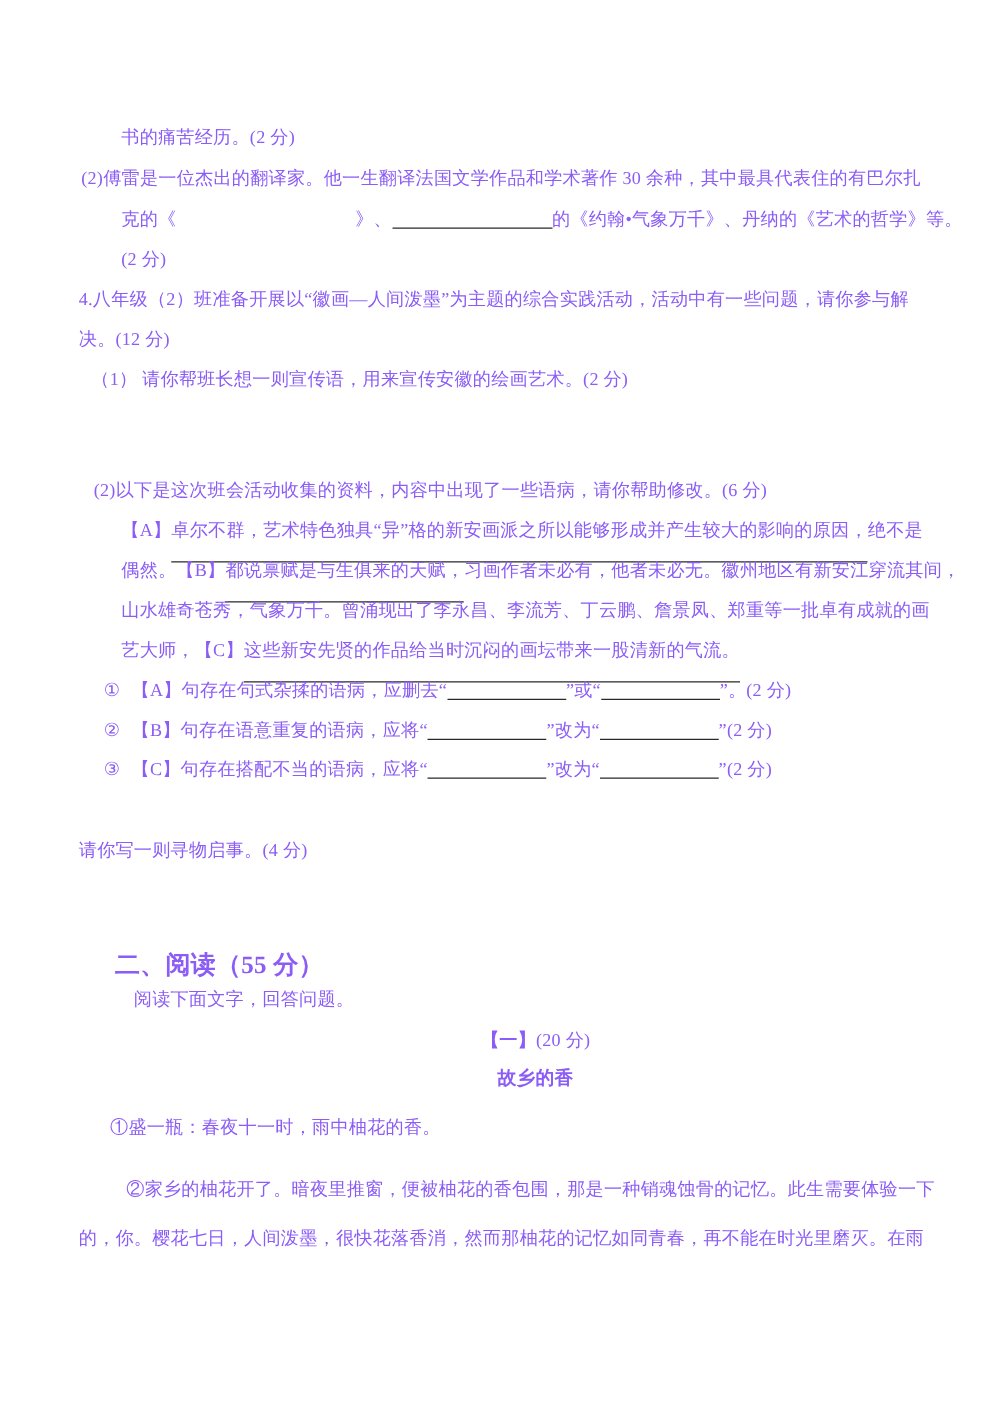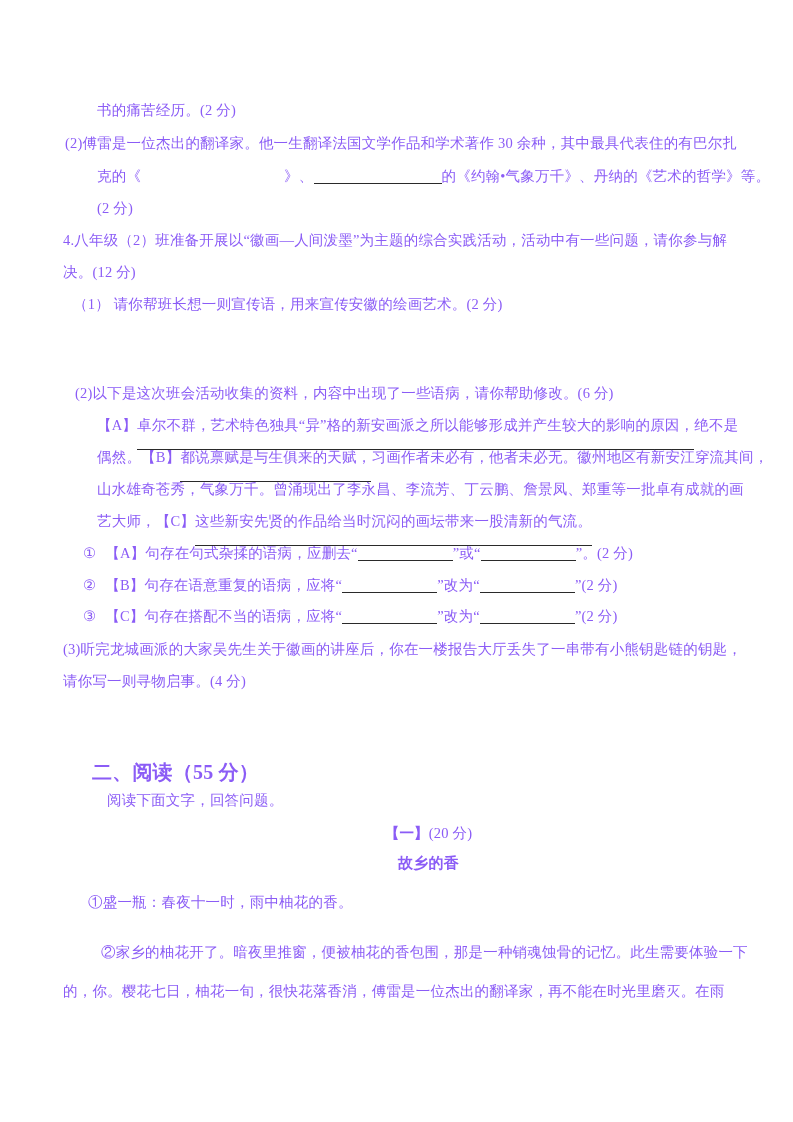--- a/index.html
+++ b/index.html
@@ -84,29 +84,28 @@
   </div>
 
   <div class="line" style="top:575px;left:83px;">
     <span class="num-gap">②</span><span>【B】句存在语意重复的语病，应将“</span><span class="blank w95"></span><span>”改为“</span><span class="blank w95"></span><span>”(2 分)</span>
   </div>
 
   <div class="line" style="top:582px;left:83px;margin-top:24px;">
     <span class="num-gap">③</span><span>【C】句存在搭配不当的语病，应将“</span><span class="blank w95"></span><span>”改为“</span><span class="blank w95"></span><span>”(2 分)</span>
   </div>
 
-  <div class="line" style="top:639px;left:63px;">(3)听完龙城画派的大家吴先生关于徽画的讲座后，你在一楼报告大厅丢失了一串带有小熊钥匙链的钥匙，</div>
   <div class="line" style="top:671px;left:63px;">请你写一则寻物启事。(4 分)</div>
 
   <div class="line bold" style="top:762px;left:92px;font-size:20px;">二、阅读（55 分）</div>
   <div class="line" style="top:790px;left:107px;">阅读下面文字，回答问题。</div>
 
   <div class="line center" style="top:823px;">
     <span class="bold">【一】</span><span>(20 分)</span>
   </div>
 
   <div class="line center bold" style="top:853px;font-size:15px;">故乡的香</div>
 
   <div class="line" style="top:892px;left:88px;">①盛一瓶：春夜十一时，雨中柚花的香。</div>
   <div class="line" style="top:942px;left:101px;">②家乡的柚花开了。暗夜里推窗，便被柚花的香包围，那是一种销魂蚀骨的记忆。此生需要体验一下</div>
-  <div class="line" style="top:981px;left:63px;">的，你。樱花七日，柚花一旬，很快花落香消，傅雷是一位杰出的翻译家，再不能在时光里磨灭。在雨</div>
+  <div class="line" style="top:981px;left:63px;">的，你。樱花七日，人间泼墨，很快花落香消，然而那柚花的记忆如同青春，再不能在时光里磨灭。在雨</div>
 
 </div>
 
 </body></html>

